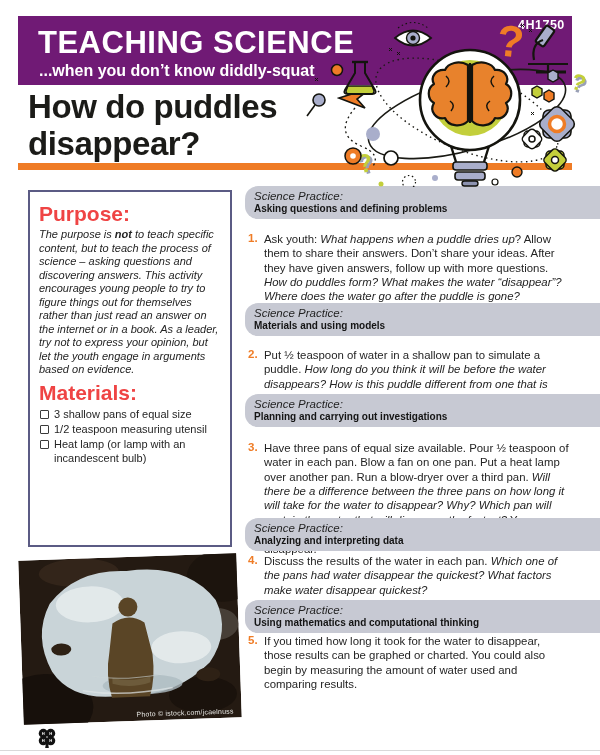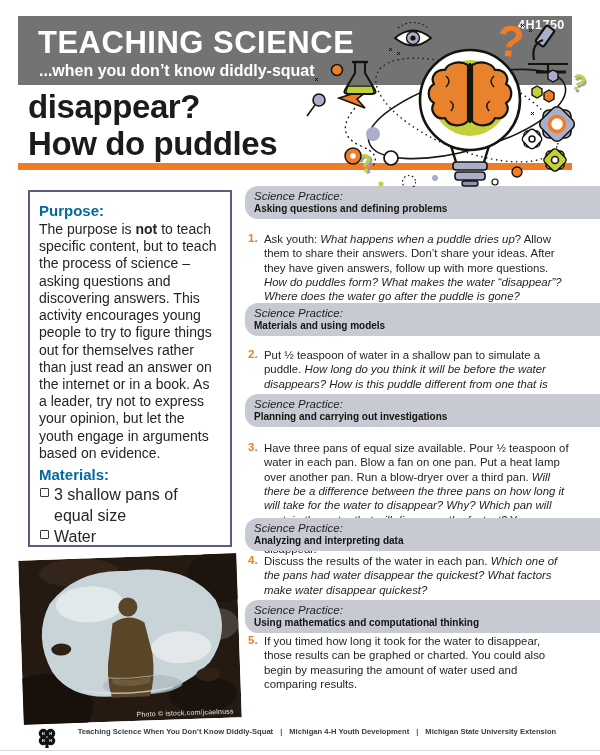--- a/index.html
+++ b/index.html
@@ -1,34 +1,34 @@
 <!DOCTYPE html>
 <html><head>
 <meta charset="utf-8">
 <style>
   html,body{margin:0;padding:0;background:#ffffff;}
   #page{position:relative;width:600px;height:755px;background:#ffffff;overflow:hidden;
         font-family:"Liberation Sans","DejaVu Sans",sans-serif;color:#262626;}
 
   
-  .banner{position:absolute;left:18px;top:16px;width:554px;height:69px;background:#737373;}
+  .banner{position:absolute;left:18px;top:16px;width:554px;height:69px;background:#701a75;}
   .banner-title{position:absolute;left:20px;top:9px;color:#fff;font-size:31px;font-weight:800;letter-spacing:.5px;}
   .banner-sub{position:absolute;left:21px;top:46px;color:#fff;font-size:16px;font-weight:700;}
   .doc-code{position:absolute;left:518px;top:18px;color:#fff;font-size:12.5px;font-weight:800;letter-spacing:.5px;}
   .page-title{position:absolute;left:28px;top:88px;font-size:33px;line-height:1.13;font-weight:800;color:#1b1b18;letter-spacing:-.4px;}
   .orange-rule{position:absolute;left:18px;top:163px;width:554px;height:7px;background:#ef7c26;}
   .illus{position:absolute;left:285px;top:6px;width:310px;height:181px;z-index:3;pointer-events:none;}
 
   
   .side-box{position:absolute;left:28px;top:190px;width:204px;height:357px;box-sizing:border-box;
             border:2px solid #5b5b84;background:#fff;padding:6px 9px 4px 9px;overflow:hidden;}
-  .side-h{color:#0369a1;font-size:15px;font-weight:800;margin:4px 0 2px 0;}
-  .side-p{font-size:14px;line-height:1.23;color:#242424;}
+  .side-h{color:#ef4444;font-size:21px;font-weight:800;margin:4px 0 2px 0;}
+  .side-p{font-size:11px;line-height:1.23;color:#242424;font-style:italic;}
   .mat-list{list-style:none;margin:1px 0 0 0;padding:0;}
-  .mat-list li{display:flex;font-size:16px;line-height:1.28;margin:0 0 1px 0;}
+  .mat-list li{display:flex;font-size:11px;line-height:1.28;margin:0 0 1px 0;}
   .chk{flex:0 0 auto;width:7px;height:7px;border:1.2px solid #3a3a3a;border-radius:1px;margin:3px 5px 0 1px;}
 
   
   .photo{position:absolute;left:21px;top:557px;width:218px;height:164px;transform:rotate(-2deg);}
   .photo svg{display:block;}
   .photo-caption{position:absolute;right:8px;bottom:3px;color:#e6e6e2;font-size:7px;letter-spacing:.2px;}
 
   
   .sp-bar{position:absolute;left:245px;width:395px;box-sizing:border-box;background:#c7c9d3;padding:4px 9px 5px 9px;border-radius:13px;}
   .sp-label{font-size:11.5px;font-style:italic;color:#1f1f1f;}
@@ -49,22 +49,22 @@
 <body>
 
 <div id="page">
 
   <div class="banner">
     <div class="banner-title">TEACHING SCIENCE</div>
     <div class="banner-sub">...when you don’t know diddly-squat</div>
   </div>
   <div class="doc-code">4H1750</div>
   <div class="page-title">
+    <div>How do puddles</div>
     <div>disappear?</div>
-    <div>How do puddles</div>
   </div>
   <div class="orange-rule"></div>
 
   <svg class="illus" viewBox="0 0 310 181">
 
     <g>
       <ellipse cx="182" cy="108" rx="102" ry="36" fill="none" stroke="#1a1a14" stroke-width="1.6" transform="rotate(-16 182 108)"></ellipse>
       <ellipse cx="182" cy="104" rx="97" ry="40" fill="none" stroke="#1a1a14" stroke-width="1.4" stroke-dasharray="1.5 3.5" transform="rotate(22 182 104)"></ellipse>
     </g>
 
@@ -169,24 +169,20 @@
   </svg>
 
   <div class="side-box">
     <div class="side-h">Purpose:</div>
     <div class="side-p"><span>The purpose is </span><span style="font-weight: bold;">not</span><span> to teach specific content, but to teach the process of science – asking questions and discovering answers. This activity encourages young people to try to figure things out for themselves rather than just read an answer on the internet or in a book. As a leader, try not to express your opinion, but let the youth engage in arguments based on evidence.</span></div>
     <div class="side-h">Materials:</div>
     <ul class="mat-list">
       <li>
           <span class="chk"></span>
           <span>3 shallow pans of equal size</span>
-        </li>
-      <li>
-          <span class="chk"></span>
-          <span>Water</span>
         </li>
       <li>
           <span class="chk"></span>
           <span>1/2 teaspoon measuring utensil</span>
         </li>
       <li>
           <span class="chk"></span>
           <span>Heat lamp (or lamp with an incandescent bulb)</span>
         </li>
 
@@ -272,19 +268,16 @@
       <path d="M12,12 L10,24 L14,24 Z"></path>
     </g>
     <g fill="#ffffff" font-size="4.5" font-weight="bold" text-anchor="middle" font-family="'Liberation Sans',sans-serif">
       <text x="8" y="9.6">H</text>
         <text x="16" y="9.6">H</text>
       <text x="8" y="17.6">H</text>
         <text x="16" y="17.6">H</text>
     </g>
   </svg>
   <div class="footer-text">
-    <div class="f1">
-      <span>Teaching Science When You Don’t Know Diddly-Squat</span><span class="sep">|</span><span>Michigan 4-H Youth Development</span><span class="sep">|</span><span>Michigan State University Extension</span>
-    </div>
   </div>
   <div class="footer-line"></div>
 
 </div>
 
 </body></html>

